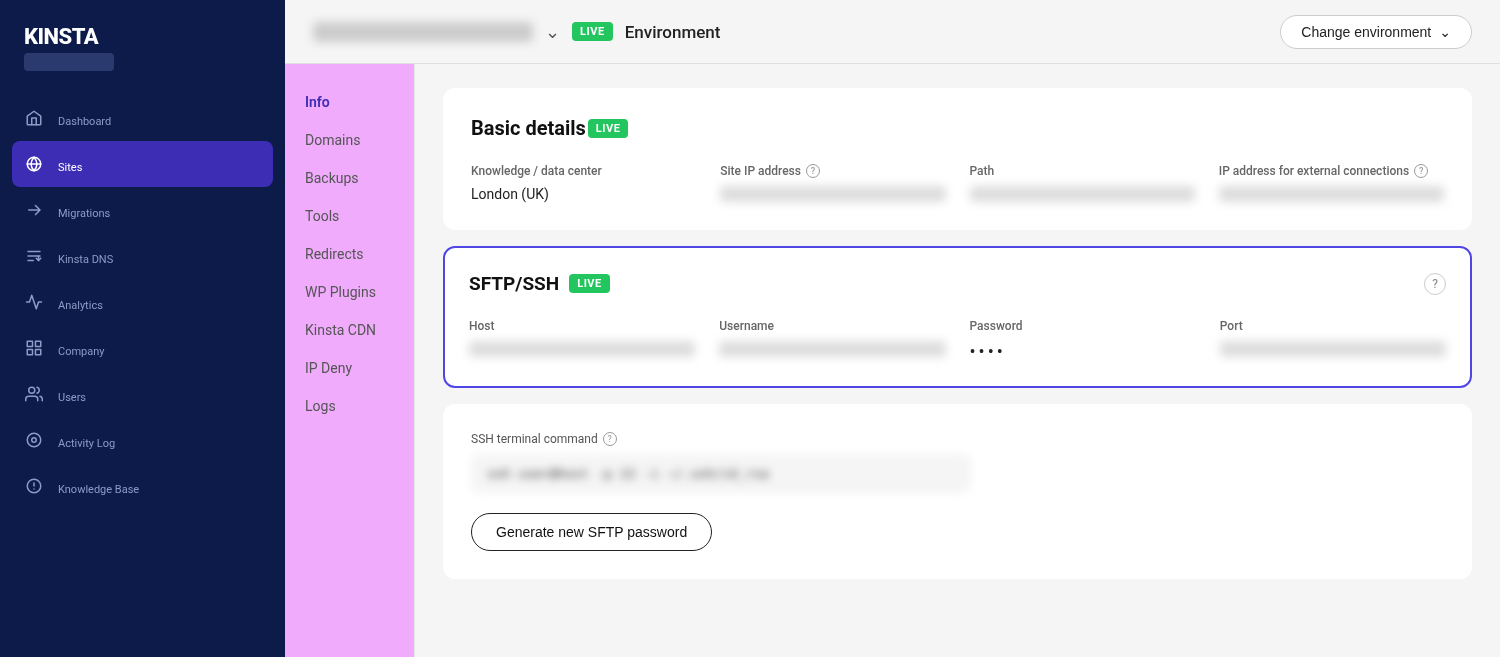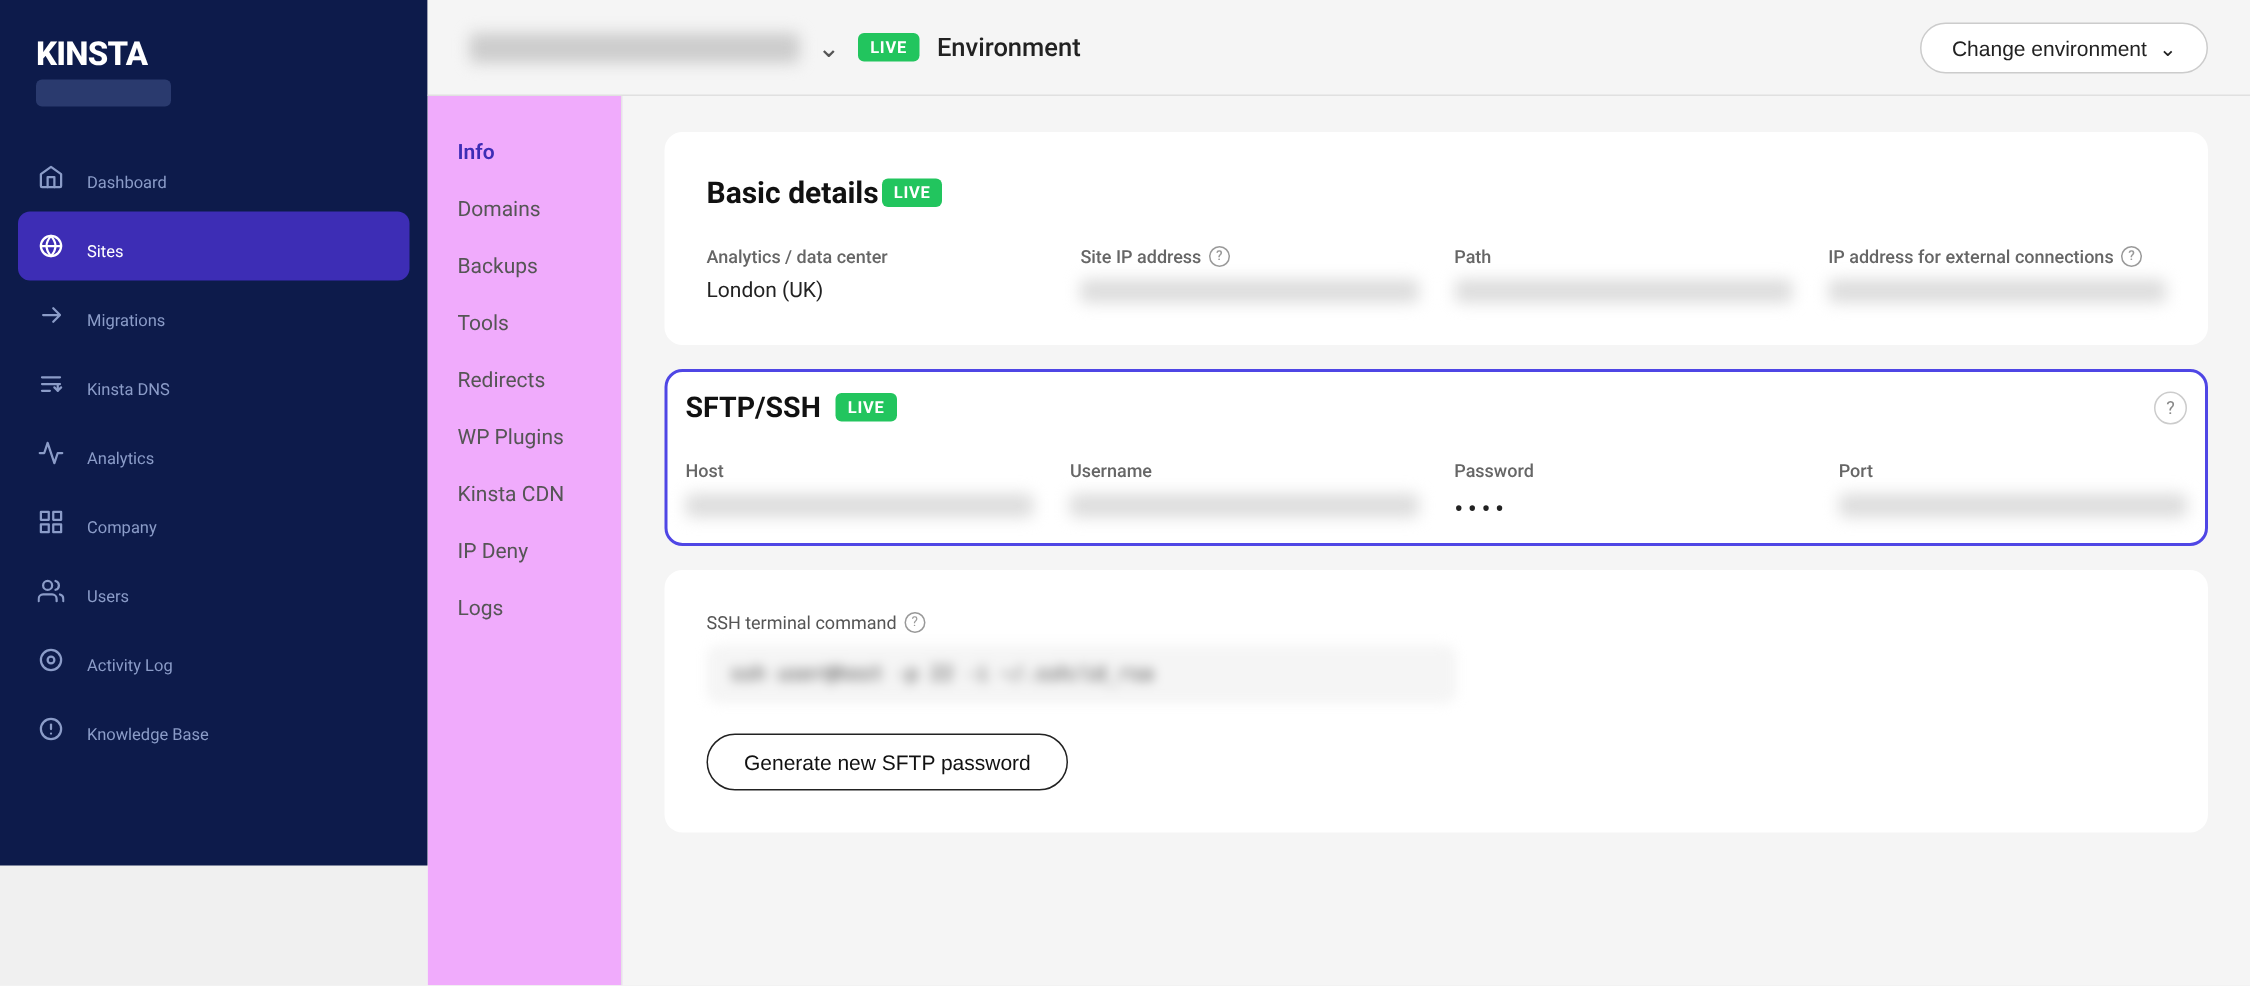--- a/index.html
+++ b/index.html
@@ -5,21 +5,21 @@
     * { box-sizing: border-box; margin: 0; padding: 0; }
     body { font-family: -apple-system, BlinkMacSystemFont, 'Segoe UI', Roboto, sans-serif; display: flex; height: 657px; overflow: hidden; background: #f0f0f0; }
 
     
     .sidebar {
       width: 285px;
       min-width: 285px;
       background: #0d1b4b;
       display: flex;
       flex-direction: column;
-      height: 577px;
+      height: 657px;
       overflow: hidden;
     }
     .sidebar-logo {
       padding: 24px 24px 12px 24px;
     }
     .logo-text {
       color: #fff;
       font-size: 22px;
       font-weight: 800;
       letter-spacing: -0.5px;
@@ -218,21 +218,21 @@
       font-size: 9px;
       color: #999;
       cursor: help;
     }
 
     
     .sftp-card {
       background: #fff;
       border-radius: 12px;
       border: 2.5px solid #4f46e5;
-      padding: 12px;
+      padding: 24px;
       margin-bottom: 16px;
       position: relative;
     }
     .sftp-header {
       display: flex;
       align-items: center;
       justify-content: space-between;
       margin-bottom: 24px;
     }
     .sftp-title-row {
@@ -456,21 +456,21 @@
 
     <div class="page-content">
 
       <div class="content-card">
         <div class="section-title">
           <h2>Basic details</h2>
           <span class="live-badge">LIVE</span>
         </div>
         <div class="fields-row">
           <div class="field-group">
-            <div class="field-label">Analytics / data center</div>
+            <div class="field-label">Knowledge / data center</div>
             <div class="field-value">London (UK)</div>
           </div>
           <div class="field-group">
             <div class="field-label">
               <span>Site IP address</span>
               <span class="info-icon">?</span>
             </div>
             <div class="field-value-blur"></div>
           </div>
           <div class="field-group">

